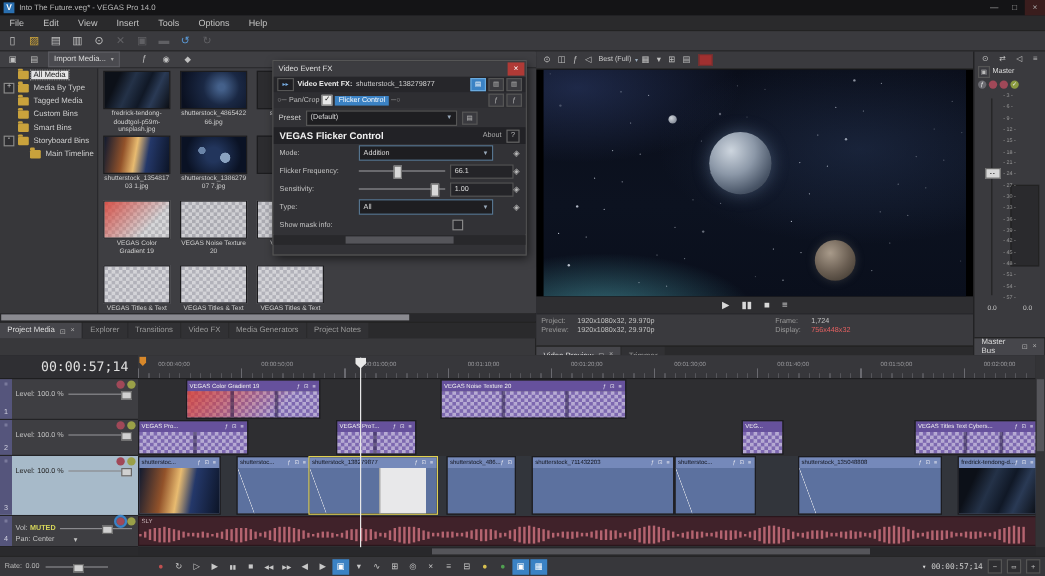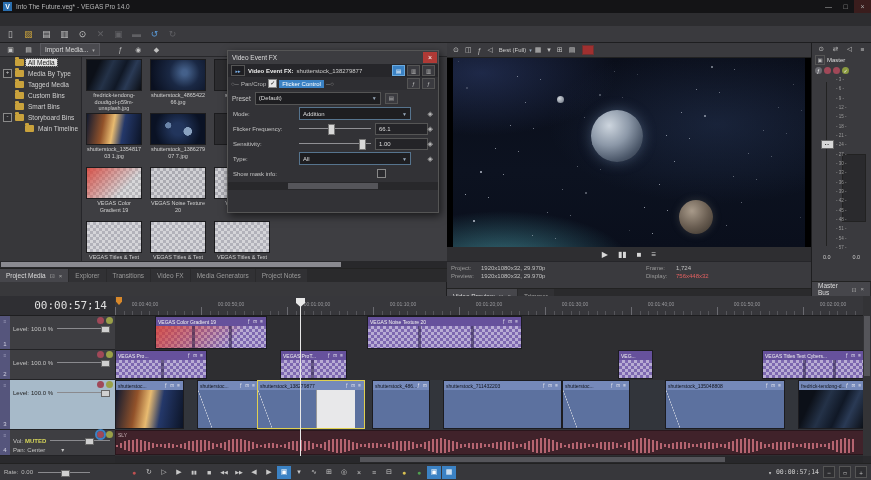--- a/index.html
+++ b/index.html
@@ -205,20 +205,29 @@
   <div id="titlebar" class="abs row">
     <span id="applogo">V</span>
     <span style="font-size:6.5px;">Into The Future.veg* - VEGAS Pro 14.0</span>
     <span style="margin-left:auto;" class="row">
       <span class="winbtn">—</span>
       <span class="winbtn">□</span>
       <span class="winbtn close">×</span>
     </span>
   </div>
 
+  <div id="menubar" class="abs row">
+      <span class="menu-item">File</span>
+      <span class="menu-item">Edit</span>
+      <span class="menu-item">View</span>
+      <span class="menu-item">Insert</span>
+      <span class="menu-item">Tools</span>
+      <span class="menu-item">Options</span>
+      <span class="menu-item">Help</span>
+    </div>
 
   <div id="toolbar" class="abs row">
       <span class="tbi">▯</span>
       <span class="tbi" style="color: rgb(201, 162, 60);">▨</span>
       <span class="tbi">▤</span>
       <span class="tbi">▥</span>
       <span class="tbi">⊙</span>
       <span class="tbi dim">✕</span>
       <span class="tbi dim">▣</span>
       <span class="tbi dim">▬</span>
@@ -549,20 +558,25 @@
       </span>
     </div>
     <div id="fxdlg-preset">
       <span>Preset</span>
       <span class="select" style="width:118px;border-color:#555;">
         <span>(Default)</span>
           <span class="arr">▼</span>
       </span>
       <span class="sqbtn">▤</span>
     </div>
+    <div id="plugin-head">
+      <span id="plugin-title">VEGAS Flicker Control</span>
+      <span id="about">About</span>
+      <span class="helpbox">?</span>
+    </div>
     <div id="fx-rows">
         <div class="fxrow">
           <span class="lab">Mode:</span>
           <span class="select" style="width: 104px;">
             <span>Addition</span>
             <span class="arr">▼</span>
           </span>
           <span class="animbtn">◈</span>
         </div>
         <div class="fxrow">

